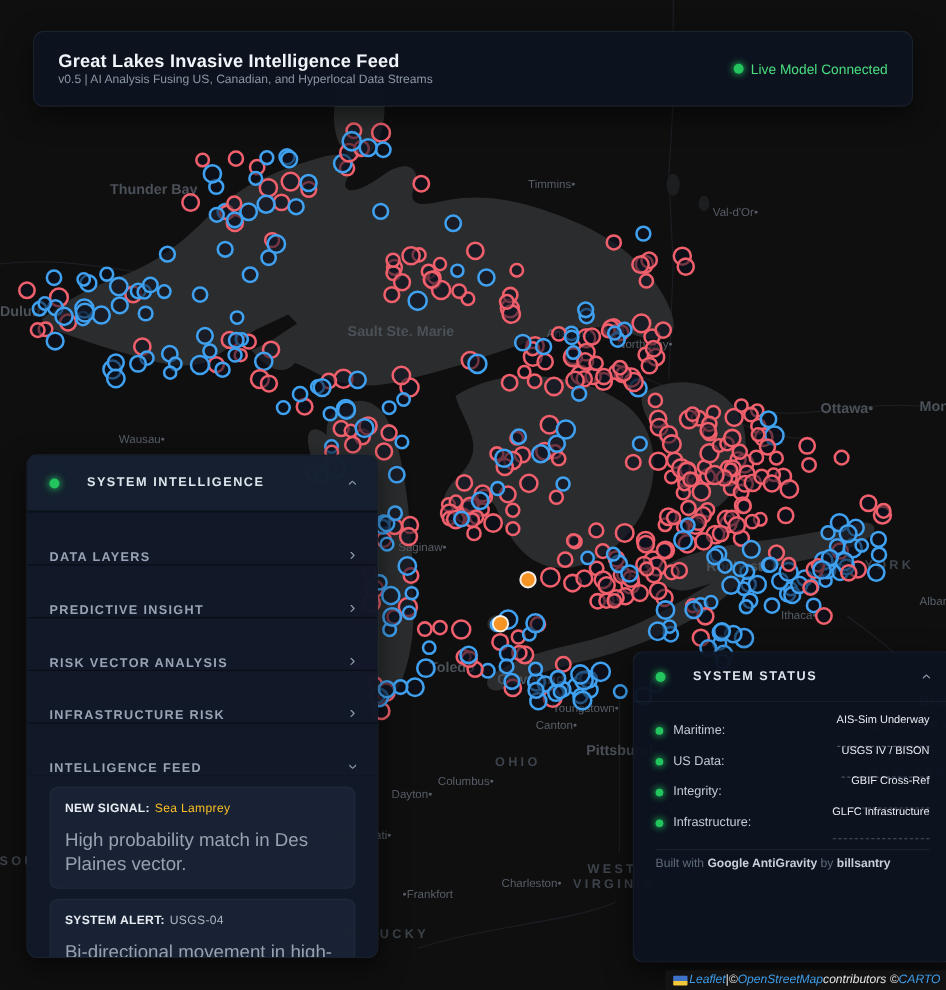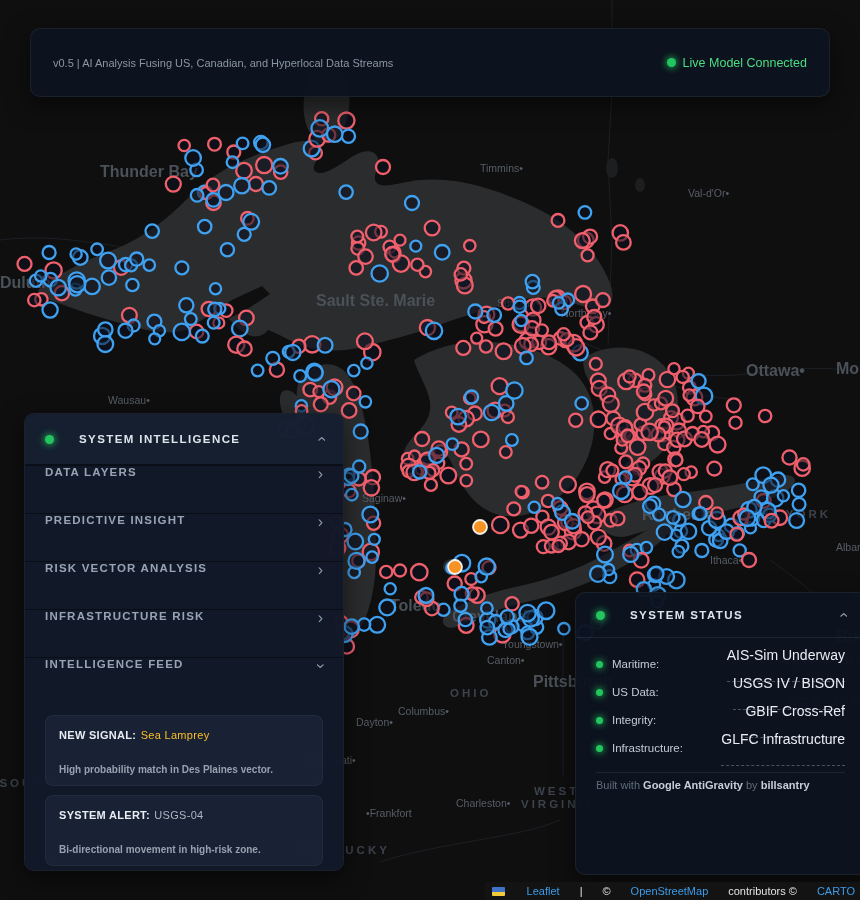--- a/index.html
+++ b/index.html
@@ -3,21 +3,21 @@
 <meta charset="utf-8">
 <style>
   html,body{margin:0;padding:0;background:#0f0f10;}
   body{width:860px;height:900px;position:relative;overflow:hidden;
        font-family:"Liberation Sans","DejaVu Sans",sans-serif;
        -webkit-font-smoothing:antialiased;}
   #map{position:absolute;inset:0;background:#0f0f10;}
   #basemap{position:absolute;left:0;top:0;}
   .mlabel{position:absolute;transform:translateY(-50%);white-space:nowrap;pointer-events:none;}
   .mlabel.t{font-size:10.5px;font-weight:500;color:#575d66;}
-  .mlabel.c{font-size:16px;font-weight:700;color:#4b5158;}
+  .mlabel.c{font-size:13px;font-weight:700;color:#4b5158;}
   .mlabel.s{font-size:11.5px;font-weight:700;color:#3d434b;letter-spacing:3px;}
   #markers{position:absolute;left:0;top:0;}
 
   
   .panel{position:absolute;background:rgba(13,19,31,0.96);border:1px solid rgba(148,163,184,0.10);
          border-radius:10px;box-shadow:0 8px 24px rgba(0,0,0,0.55);}
   
   #hdr{left:30px;top:28px;width:800px;height:69px;display:flex;align-items:center;
        justify-content:space-between;padding:0 22px;box-sizing:border-box;}
   #hdr h1{margin:0;font-size:16.5px;font-weight:700;color:#f1f5f9;letter-spacing:.2px;}
@@ -28,51 +28,51 @@
   .dot.sm{width:7px;height:7px;}
 
   
   #ipanel{left:24px;top:413px;width:320px;height:458px;box-sizing:border-box;overflow:hidden;}
   .sec-head{display:flex;align-items:center;gap:25px;height:50px;padding:0 20px;
             background:rgba(30,42,62,0.55);border-bottom:1px solid rgba(10,14,22,0.9);}
   .sec-title{flex:1;font-size:11.5px;font-weight:700;letter-spacing:1.4px;color:#dde4ec;}
   .chev{display:inline-block;font-size:16px;line-height:1;color:#8b98ab;font-weight:400;}
   .chev.up{transform:rotate(-90deg);}
   .chev.down{transform:rotate(90deg);}
-  .menu-row{display:flex;align-items:flex-start;justify-content:space-between;height:47px;
+  .menu-row{display:flex;align-items:flex-end;justify-content:space-between;height:47px;
             padding:0 20px;background:rgba(21,29,45,0.6);border-top:1px solid rgba(9,13,21,0.9);
             cursor:pointer;}
   .menu-row:first-of-type{border-top:none;}
   .menu-label{font-size:11.5px;font-weight:600;letter-spacing:1.2px;color:#98a4b5;}
   #feedcards{padding:10px 20px 0;background:rgba(21,29,45,0.6);height:100%;}
   .card{background:rgba(40,52,74,0.38);border:1px solid rgba(148,163,184,0.07);
         border-radius:8px;padding:9px 13px;margin-bottom:9px;}
   .card .tag{font-size:11px;font-weight:700;color:#e7ecf2;letter-spacing:.3px;}
   .card .hl-y{color:#fbbf24;font-weight:400;}
   .card .hl-g{color:#aeb6c2;font-weight:400;}
-  .card .body{margin-top:20px;font-size:10px;line-height:1.32;color:#97a1af;font-weight:bold;}
+  .card .body{margin-top:10px;font-size:17px;line-height:1.32;color:#97a1af;}
 
   
   #spanel{left:575px;top:592px;width:293px;height:283px;box-sizing:border-box;
           border-right:3px solid #22c55e;border-radius:10px;}
   #spanel .sec-head{background:transparent;border-bottom:1px solid rgba(148,163,184,0.14);
                     height:44px;border-radius:10px 10px 0 0;}
   .stat-body{padding:12px 20px 0;}
   .stat-row{display:flex;align-items:center;gap:9px;height:28px;}
   .stat-label{font-size:11.5px;color:#c2cbd6;}
-  .stat-val{margin-left:auto;font-size:14px;color:#e8edf3;
+  .stat-val{margin-left:auto;font-size:10px;color:#e8edf3;
             border-bottom:1px dashed rgba(148,163,184,0.45);padding-bottom:18px;}
   .stat-foot{margin:10px 20px 0;border-top:1px solid rgba(148,163,184,0.13);
              padding-top:6px;font-size:11px;color:#5f6b7a;}
   .stat-foot b{color:#c6cfd9;font-weight:700;}
 
   
   #attr{position:absolute;right:0;bottom:0;height:18px;display:flex;align-items:center;
-        gap:20px;padding:0 5px 0 7px;background:rgba(20,20,20,0.88);
-        font-size:11px;color:#e3e3e3;z-index:40;}
+        gap:0;padding:0 5px 0 7px;background:rgba(20,20,20,0.88);
+        font-size:11px;color:#e3e3e3;z-index:40;font-style:italic;}
   #attr a{color:#3e9ce8;text-decoration:none;cursor:pointer;}
   .flag{display:inline-block;width:13px;height:9px;border-radius:1px;margin-right:2px;
         background:linear-gradient(#3f73c8 50%,#f2c938 50%);} .z20{z-index:20;}
 </style>
 </head>
 <body>
 
 <div id="map">
 
   <svg id="basemap" width="860" height="900">
@@ -106,22 +106,22 @@
     <g fill="#1d1e1f">
       <ellipse cx="612" cy="168" rx="6" ry="10"></ellipse>
       <ellipse cx="640" cy="185" rx="5" ry="7"></ellipse>
     </g>
   </svg>
 
   <div style="position:absolute;inset:0;">
       <div class="mlabel c" style="left: 100px; top: 172px;">Thunder Bay</div>
       <div class="mlabel c" style="left: 0px; top: 283px;">Duluth</div>
       <div class="mlabel t" style="left: 480px; top: 168px;">Timmins•</div>
-      <div class="mlabel t" style="left: 648px; top: 193px; margin-left: 40px;">Val-d'Or•</div>
-      <div class="mlabel t" style="left: 497px; top: 303px;">Sudbury•</div>
+      <div class="mlabel t" style="left: 648px; top: 193px;">Val-d'Or•</div>
+      <div class="mlabel t" style="left: 497px; top: 303px;">Analysis•</div>
       <div class="mlabel t" style="left: 561px; top: 313px;">North Bay•</div>
       <div class="mlabel c" style="left: 316px; top: 301px;">Sault Ste. Marie</div>
       <div class="mlabel c" style="left: 746px; top: 371px;">Ottawa•</div>
       <div class="mlabel c" style="left: 836px; top: 369px;">Montreal</div>
       <div class="mlabel t" style="left: 108px; top: 400px;">Wausau•</div>
       <div class="mlabel t" style="left: 362px; top: 498px;">Saginaw•</div>
       <div class="mlabel c" style="left: 390px; top: 606px;">Toledo</div>
       <div class="mlabel c" style="left: 452px; top: 617px;">Cleveland</div>
       <div class="mlabel t" style="left: 502px; top: 644px;">Youngstown•</div>
       <div class="mlabel t" style="left: 487px; top: 660px;">Canton•</div>
@@ -677,20 +677,21 @@
       <circle cx="749.0" cy="560.0" r="7.0" stroke="#f0606c" fill="rgba(13,18,32,0.55)" stroke-width="2.3"></circle>
       <circle cx="383.0" cy="167.0" r="7.0" stroke="#f0606c" fill="rgba(13,18,32,0.55)" stroke-width="2.3"></circle>
       <circle cx="412.0" cy="203.0" r="7.0" stroke="#3fa1f0" fill="rgba(13,18,32,0.55)" stroke-width="2.3"></circle>
       <circle cx="480.0" cy="527.0" r="7.0" stroke="rgba(255,255,255,0.9)" fill="#f59425" stroke-width="1.8"></circle>
       <circle cx="455.0" cy="567.0" r="7.0" stroke="rgba(255,255,255,0.9)" fill="#f59425" stroke-width="1.8"></circle>
     </svg>
 </div>
 
 <div class="panel z20" id="hdr">
   <div>
+    <h1>Great Lakes Invasive Intelligence Feed</h1>
     <div class="sub">v0.5 | AI Analysis Fusing US, Canadian, and Hyperlocal Data Streams</div>
   </div>
   <div class="live">
     <span class="dot"></span>
     <span>Live Model Connected</span>
   </div>
 </div>
 
 <div class="panel z20" id="ipanel">
   <div class="sec-head">

